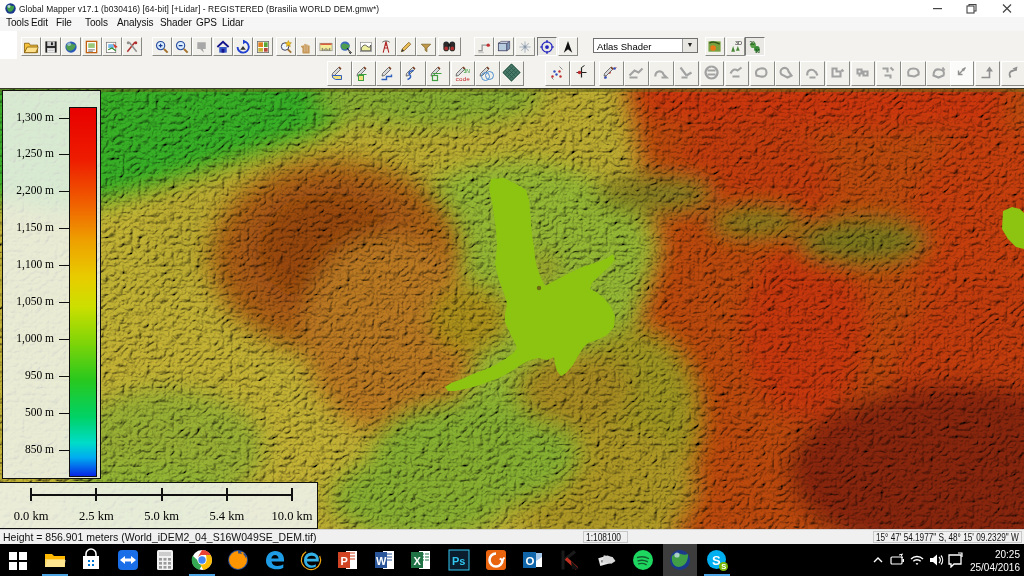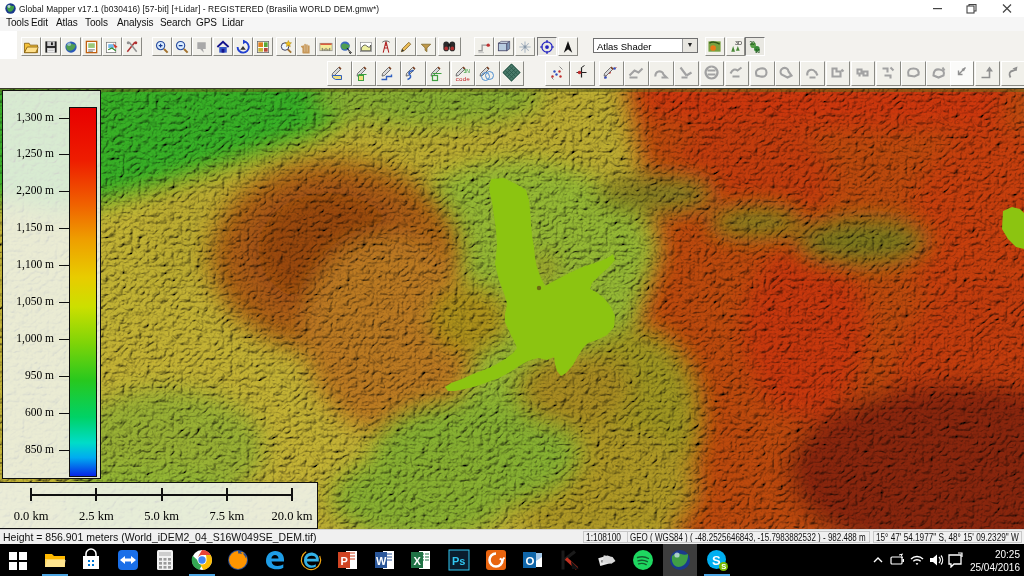--- a/index.html
+++ b/index.html
@@ -50,40 +50,40 @@
 </head>
 <body>
 <div id="win">
 
   <div id="titlebar">
     <svg width="11" height="11" style="position:absolute;left:5px;top:3px">
       <circle cx="5.5" cy="5.5" r="5.2" fill="#1b3a8c"></circle>
       <path d="M2 3 Q4 1.5 6 2.5 Q8 3.5 9 2.8 Q9.5 5 8 7 Q6 9.5 3.5 8.6 Q1.5 7 2 3Z" fill="#3f9e46"></path>
       <circle cx="4" cy="3.5" r="1.4" fill="#cfe0f2" opacity=".8"></circle>
     </svg>
-    <div id="titletext">Global Mapper v17.1 (b030416) [57-bit] [+Lidar] - REGISTERED (Brasilia WORLD DEM.gmw*)</div>
+    <div id="titletext">Global Mapper v17.1 (b030416) [64-bit] [+Lidar] - REGISTERED (Brasilia WORLD DEM.gmw*)</div>
     <svg class="winbtn" style="left:922px" width="30" height="17">
         <rect x="11" y="8" width="9" height="1.2" fill="#444"></rect>
       </svg>
     <svg class="winbtn" style="left:956px" width="30" height="17">
       <rect x="11" y="6" width="7" height="7" fill="none" stroke="#444" stroke-width="1.1"></rect>
       <path d="M13 6 V4.5 H20 V11 H18" fill="none" stroke="#444" stroke-width="1.1"></path>
       </svg>
     <svg class="winbtn" style="left:992px" width="30" height="17">
         <path d="M11 4.5 L19 12.5 M19 4.5 L11 12.5" stroke="#444" stroke-width="1.2"></path>
       </svg>
   </div>
 
   <div id="menubar">
     <span style="left:6px">Tools</span>
       <span style="left:31px">Edit</span>
-      <span style="left:56px">Atlas</span>
+      <span style="left:56px">File</span>
     <span style="left:85px">Tools</span>
       <span style="left:117px">Analysis</span>
-      <span style="left:160px">Search</span>
+      <span style="left:160px">Shader</span>
     <span style="left:196px">GPS</span>
       <span style="left:222px">Lidar</span>
   </div>
 
   <div id="tb1">
       <div class="btn" style="left: 3.6px; top: 6px; width: 18px; height: 17px;">
         <svg width="15" height="15" viewBox="0 0 16 16">
           <path d="M1 4 h5 l1 2 h8 v8 h-14z" fill="#f5c23a" stroke="#7a5200" stroke-width=".8"></path>
           <path d="M1 14 l3-6 h12 l-3 6z" fill="#ffe08a" stroke="#7a5200" stroke-width=".8"></path>
         </svg>
@@ -544,44 +544,43 @@
         <div class="llab" style="top: 130.2px;">1,150 m</div>
         <div class="ltick" style="top: 174.1px;"></div>
         <div class="llab" style="top: 167.1px;">1,100 m</div>
         <div class="ltick" style="top: 211px;"></div>
         <div class="llab" style="top: 204px;">1,050 m</div>
         <div class="ltick" style="top: 247.9px;"></div>
         <div class="llab" style="top: 240.9px;">1,000 m</div>
         <div class="ltick" style="top: 284.8px;"></div>
         <div class="llab" style="top: 277.8px;">950 m</div>
         <div class="ltick" style="top: 321.7px;"></div>
-        <div class="llab" style="top: 314.7px;">600 m</div>
+        <div class="llab" style="top: 314.7px;">500 m</div>
         <div class="ltick" style="top: 358.6px;"></div>
         <div class="llab" style="top: 351.6px;">850 m</div>
       </div>
 
     <div id="scalebar">
       <div id="sbline"></div>
     <div class="sbtick" style="left: 30px;"></div>
         <div class="sblab" style="left: 31px;">0.0 km</div>
         <div class="sbtick" style="left: 95.25px;"></div>
         <div class="sblab" style="left: 96.25px;">2.5 km</div>
         <div class="sbtick" style="left: 160.5px;"></div>
         <div class="sblab" style="left: 161.5px;">5.0 km</div>
         <div class="sbtick" style="left: 225.75px;"></div>
-        <div class="sblab" style="left: 226.75px;">7.5 km</div>
+        <div class="sblab" style="left: 226.75px;">5.4 km</div>
         <div class="sbtick" style="left: 291px;"></div>
-        <div class="sblab" style="left: 292px;">20.0 km</div>
+        <div class="sblab" style="left: 292px;">10.0 km</div>
       </div>
   </div>
 
   <div id="status">
     <div style="position:absolute;left:3px;top:1px;">Height = 856.901 meters (World_iDEM2_04_S16W049SE_DEM.tif)</div>
     <div class="sfield" style="left:583px;width:45px;"><span style="display:inline-block;transform:scaleX(0.84);transform-origin:0 50%;">1:108100</span></div>
-    <div class="sfield" style="left:627px;width:243px;"><span style="display:inline-block;transform:scaleX(0.80);transform-origin:0 50%;white-space:nowrap;">GEO ( WGS84 ) ( -48.2525646843, -15.7983882532 ) - 982.488 m</span></div>
     <div class="sfield" style="left:873px;width:149px;"><span style="display:inline-block;transform:scaleX(0.82);transform-origin:0 50%;white-space:nowrap;">15° 47' 54.1977" S, 48° 15' 09.2329" W</span></div>
   </div>
 
   <div id="taskbar">
       <div class="tbicon" style="left: 6px;"><svg width="24" height="24" viewBox="0 0 24 24">
           <rect x="3" y="4" width="8" height="8" fill="#fff"></rect>
           <rect x="13" y="4" width="8" height="8" fill="#fff"></rect>
           <rect x="3" y="14" width="8" height="8" fill="#fff"></rect>
           <rect x="13" y="14" width="8" height="8" fill="#fff"></rect>
         </svg></div>

